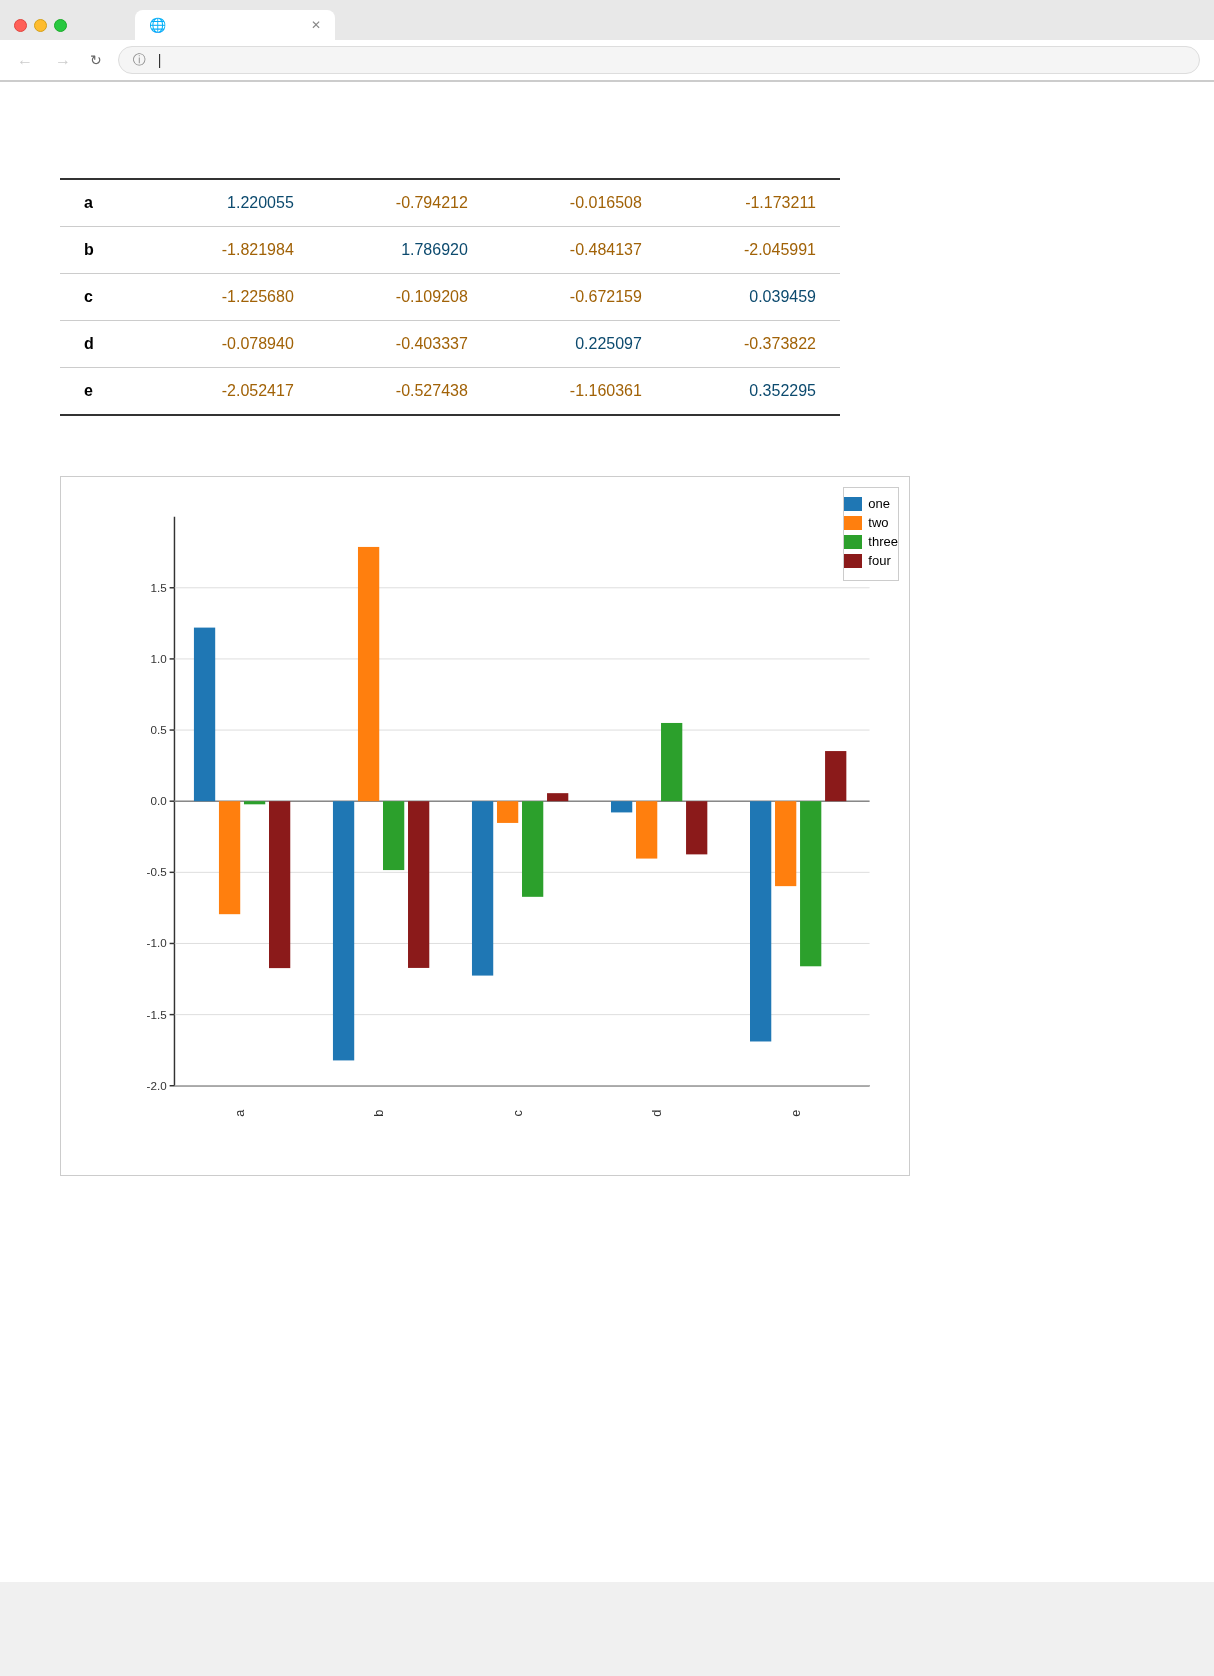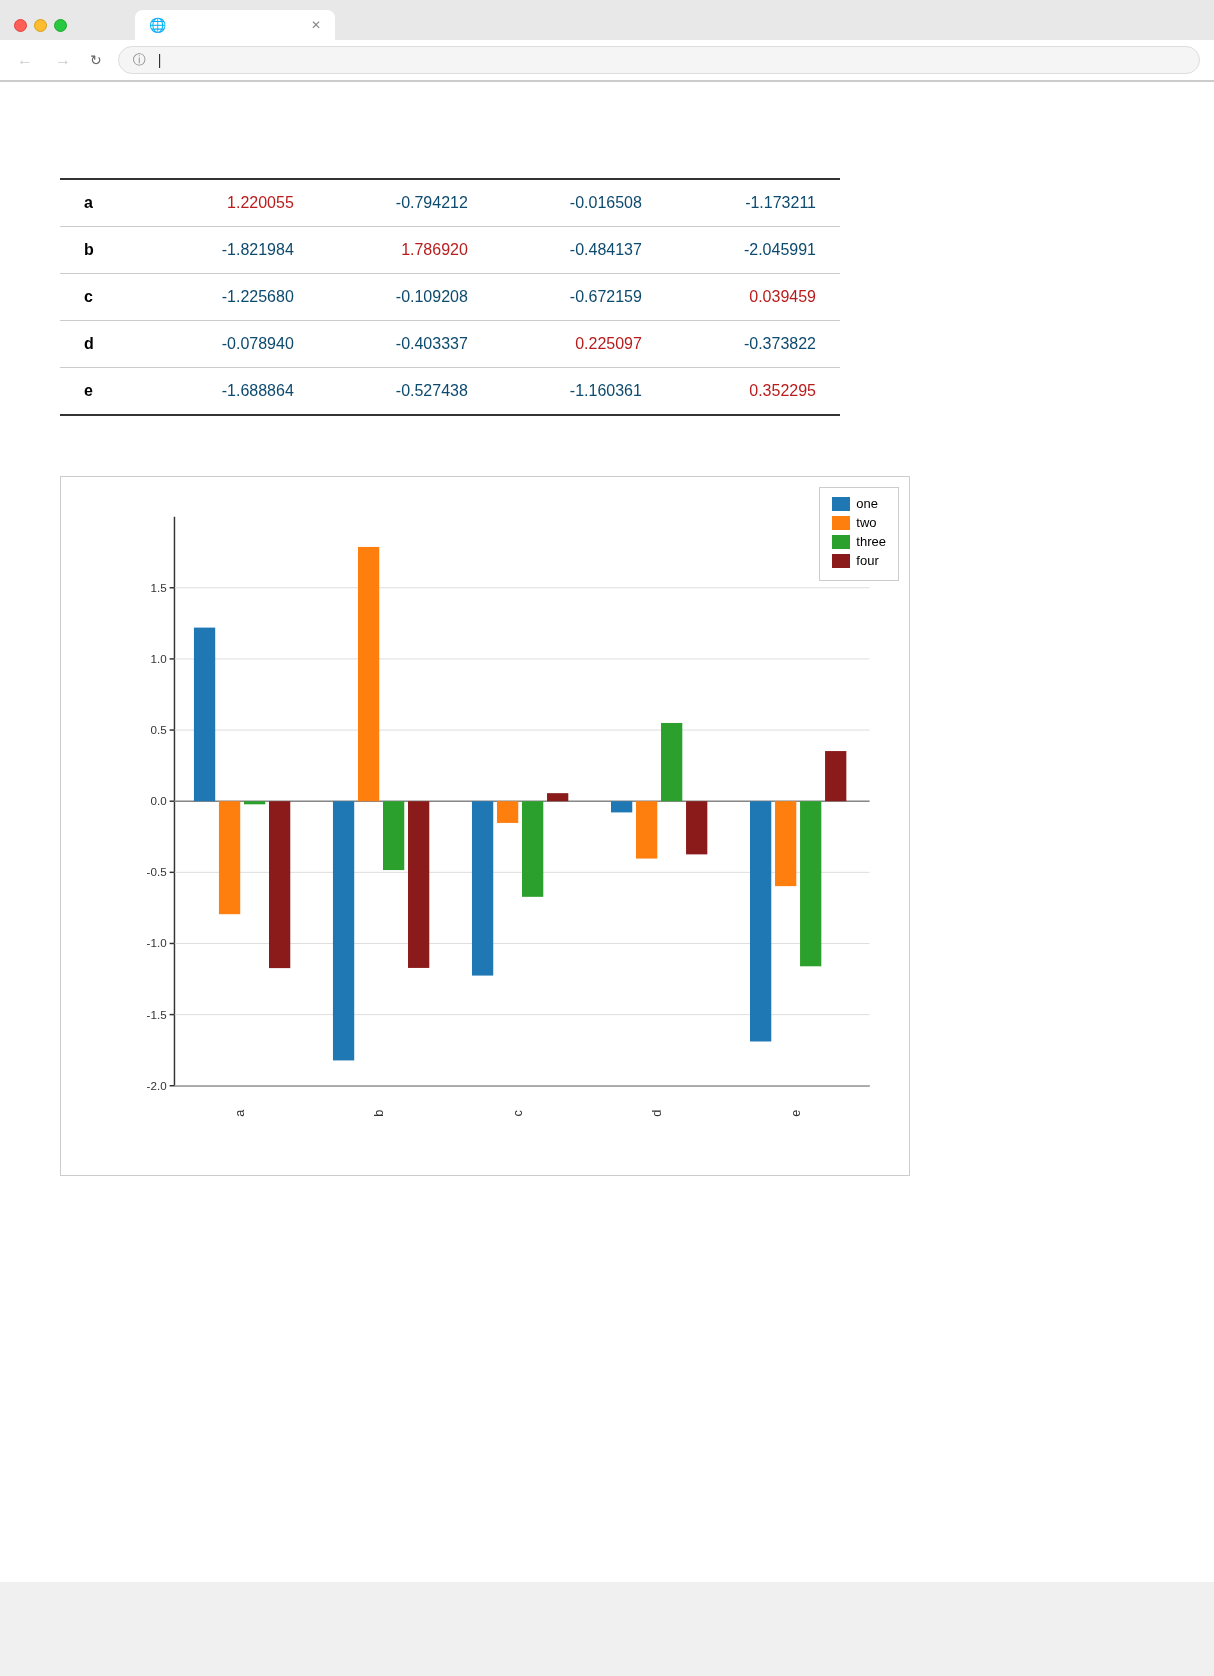--- a/index.html
+++ b/index.html
@@ -161,40 +161,40 @@
 
     .data-table td:first-child {
       text-align: left;
       font-weight: 700;
     }
 
     .data-table tr:last-child td {
       border-bottom: 2px solid #333;
     }
 
-    .neg { color: #0c4a6e; }
-    .pos { color: #b91c1c; }
+    .neg { color: #a16207; }
+    .pos { color: #0c4a6e; }
 
     
     .chart-container {
       width: 850px;
       height: 700px;
       border: 1px solid #ccc;
       background: white;
       padding: 20px 20px 50px 60px;
       position: relative;
     }
 
     
     .chart-legend {
       position: absolute;
       top: 10px;
       right: 10px;
       border: 1px solid #ccc;
-      padding: 8px 12px;
+      padding: 8px 0;
       background: white;
       font-size: 13px;
     }
 
     .legend-item {
       display: flex;
       align-items: center;
       gap: 6px;
       margin-bottom: 4px;
     }
@@ -278,21 +278,21 @@
         </tr>
         <tr>
           <td>d</td>
           <td class="neg">-0.078940</td>
           <td class="neg">-0.403337</td>
           <td class="pos">0.225097</td>
           <td class="neg">-0.373822</td>
         </tr>
         <tr>
           <td>e</td>
-          <td class="neg">-1.688864</td>
+          <td class="neg">-2.052417</td>
           <td class="neg">-0.527438</td>
           <td class="neg">-1.160361</td>
           <td class="pos">0.352295</td>
         </tr>
       </tbody>
   </table>
 
   <div class="chart-container">
     <svg class="chart-svg" id="bar-chart" viewBox="0 0 790 640" preserveAspectRatio="none">
     <line x1="55" y1="20" x2="55" y2="600" stroke="#333" stroke-width="1.5"></line>

